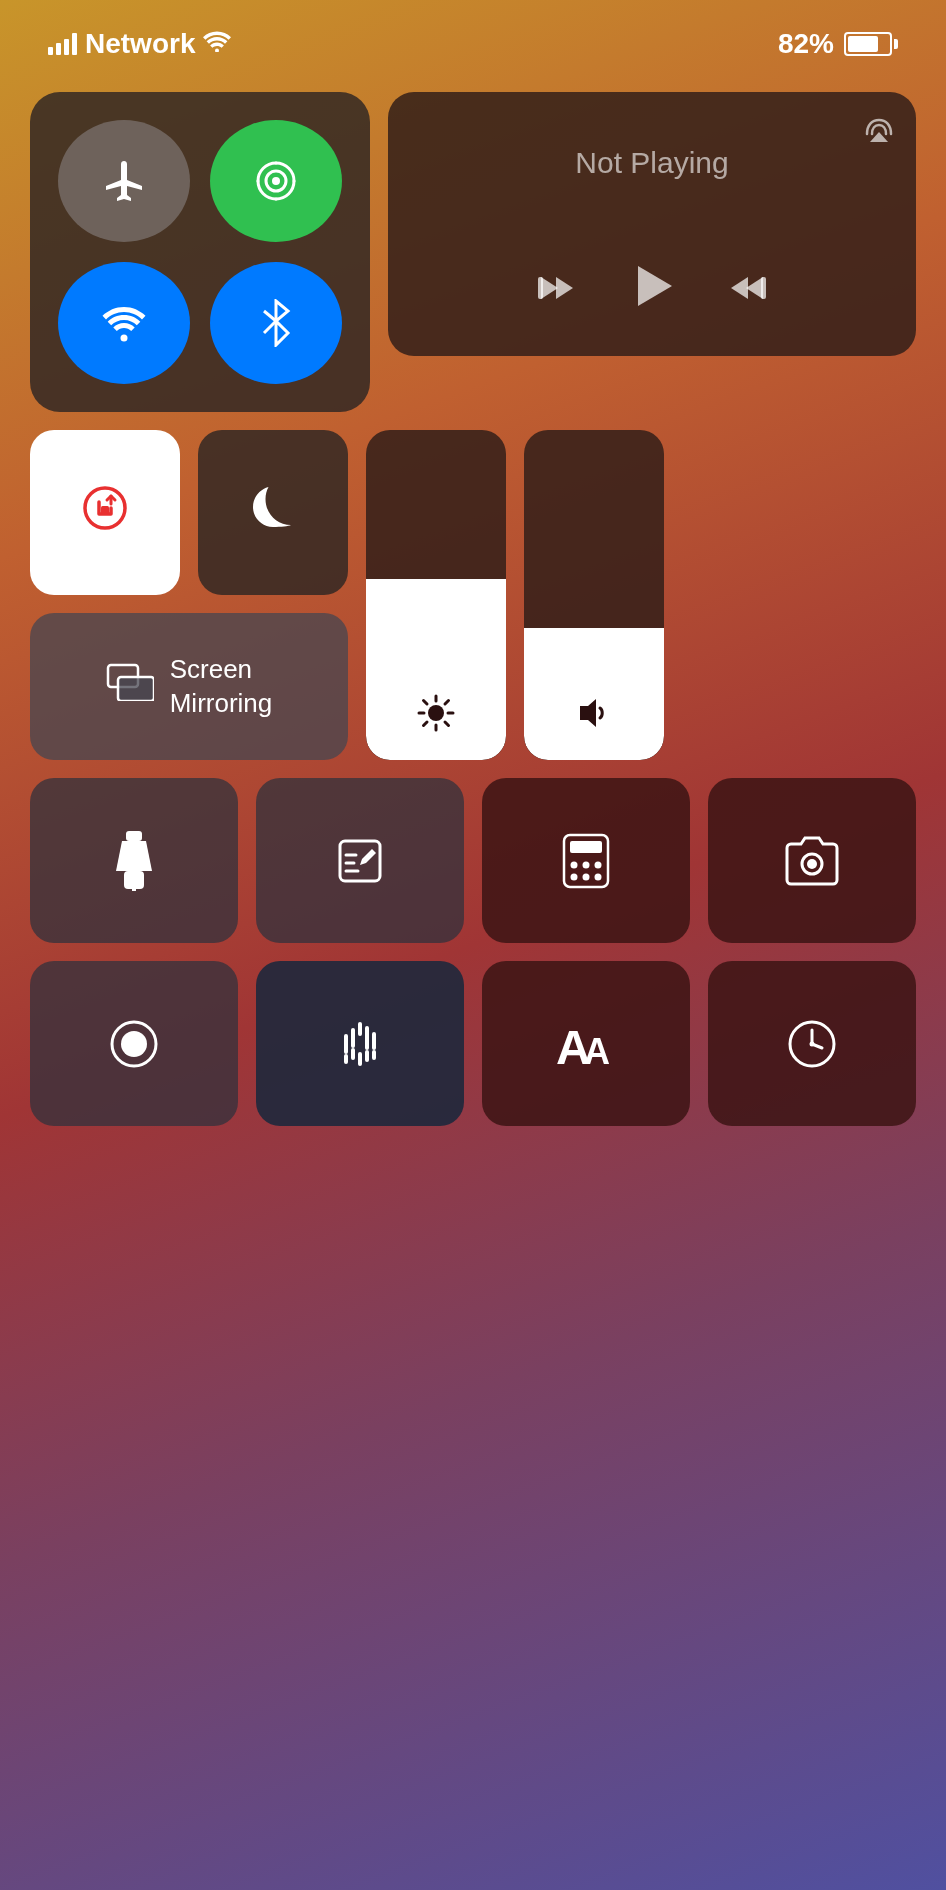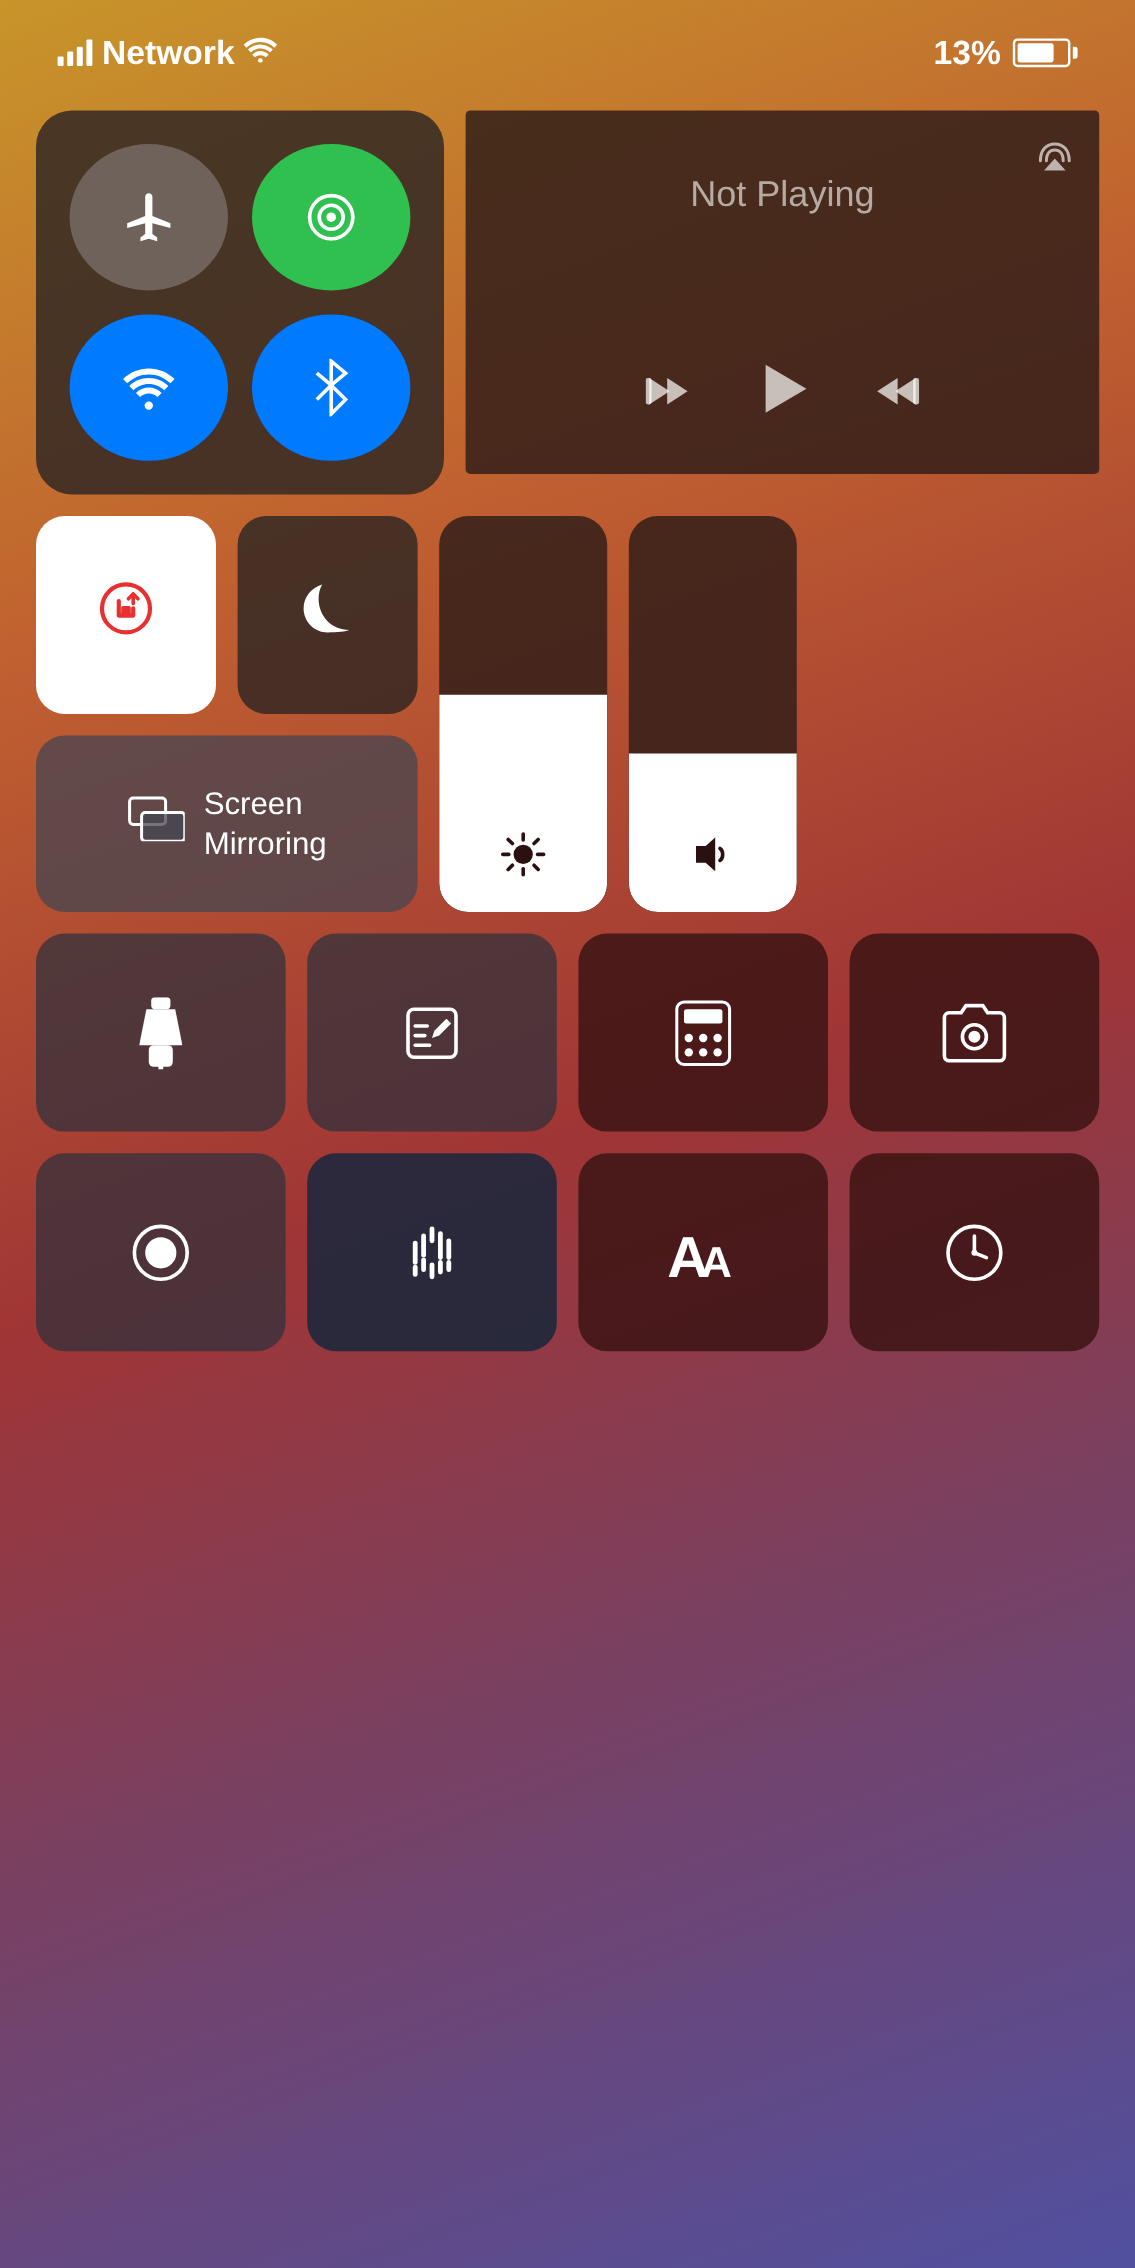--- a/index.html
+++ b/index.html
@@ -117,23 +117,23 @@
     }
 
     .conn-btn.gray { background: rgba(120, 110, 105, 0.8); }
     .conn-btn.green { background: #30c050; }
     .conn-btn.blue { background: #007aff; }
     .conn-btn.blue-dark { background: #007aff; }
 
     
     .media-block {
       flex: 1;
-      height: 303px;
+      height: 264px;
       background: rgba(50, 30, 25, 0.85);
-      border-radius: 4px;
+      border-radius: 26px;
       display: flex;
       flex-direction: column;
       align-items: center;
       justify-content: space-between;
       padding: 24px 20px 32px;
       position: relative;
     }
 
     .airplay-icon {
       position: absolute;
@@ -313,21 +313,21 @@
     <span style="color:white;font-size:24px;">
       <svg width="28" height="22" viewBox="0 0 28 22" fill="white">
         <path d="M14 5C9.5 5 5.4 6.8 2.4 9.7L0 7.3C3.6 3.7 8.5 1.5 14 1.5s10.4 2.2 14 5.8l-2.4 2.4C22.6 6.8 18.5 5 14 5z"></path>
         <path d="M14 10.5c-3.1 0-5.9 1.2-8 3.2l-2.4-2.4C6.4 8.8 10 7 14 7s7.6 1.8 10.4 4.3l-2.4 2.4c-2.1-2-4.9-3.2-8-3.2z"></path>
         <path d="M14 16c-1.8 0-3.4.7-4.6 1.8l-2.3-2.3C8.9 13.6 11.3 12.5 14 12.5s5.1 1.1 6.9 2.9l-2.3 2.3C17.4 16.7 15.8 16 14 16z"></path>
         <circle cx="14" cy="20.5" r="2"></circle>
       </svg>
     </span>
   </div>
   <div class="status-right">
-    <span style="color:white;font-size:28px;font-weight:600;">13%</span>
+    <span style="color:white;font-size:28px;font-weight:600;">82%</span>
     <div class="battery-icon">
       <div class="battery-body">
         <div class="battery-fill"></div>
       </div>
       <div class="battery-tip"></div>
     </div>
   </div>
 </div>
 
 <div class="control-center">

